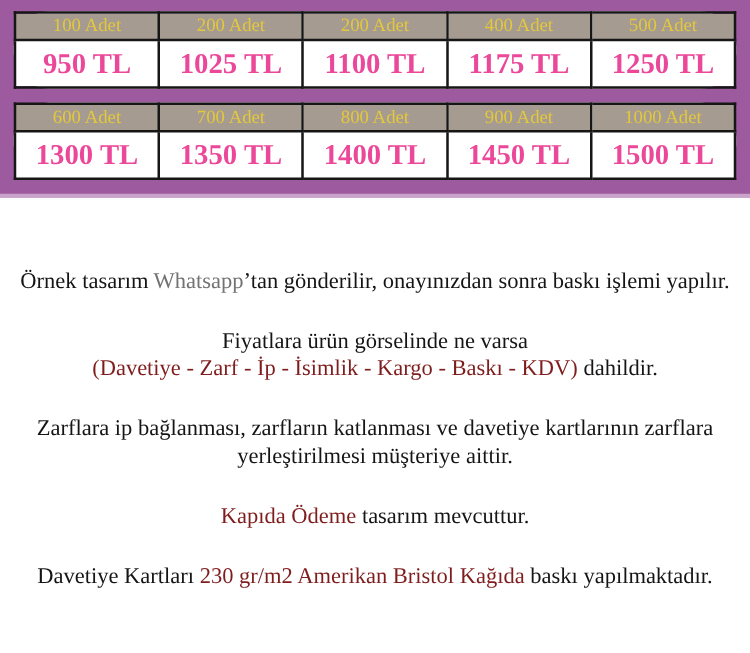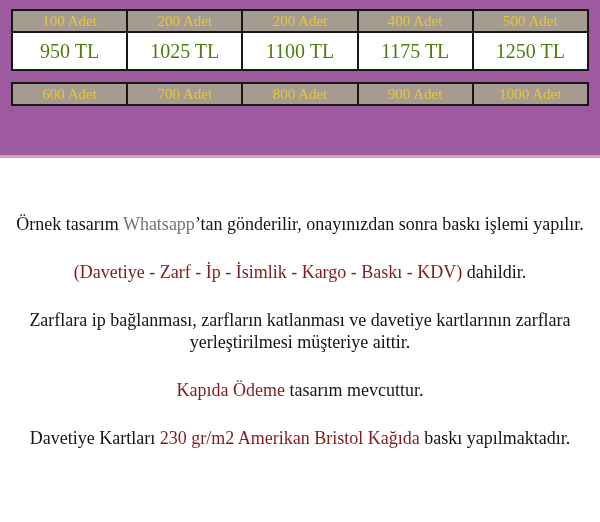--- a/index.html
+++ b/index.html
@@ -36,23 +36,23 @@
   }
   tr.head-row td {
     background: #a69b90;
     color: #e3c83c;
     font-size: 15px;
     height: 20px;
     font-weight: normal;
   }
   tr.price-row td {
     background: #ffffff;
-    color: #4d7c0f;
-    font-size: 20px;
-    font-weight: normal;
+    color: #ec4899;
+    font-size: 23px;
+    font-weight: bold;
     height: 36px;
   }
   
   .content {
     padding-top: 55px;
     text-align: center;
   }
   .para {
     font-size: 18px;
     line-height: 22px;
@@ -89,32 +89,40 @@
 
   <table class="price-table">
     <tbody>
         <tr class="head-row">
       <td>600 Adet</td>
       <td>700 Adet</td>
       <td>800 Adet</td>
       <td>900 Adet</td>
       <td>1000 Adet</td>
     </tr>
+    <tr class="price-row">
+      <td>1300 TL</td>
+      <td>1350 TL</td>
+      <td>1400 TL</td>
+      <td>1450 TL</td>
+      <td>1500 TL</td>
+    </tr>
   </tbody>
     </table>
 
 </div>
 
 <div class="content">
 
   <p class="para">
     <span>Örnek tasarım </span><span class="wa">Whatsapp</span><span>’tan gönderilir, onayınızdan sonra baskı işlemi yapılır.</span>
   </p>
 
   <p class="para">
+    <span class="line">Fiyatlara ürün görselinde ne varsa</span>
     <span class="line"><span class="red">(Davetiye - Zarf - İp - İsimlik - Kargo - Baskı - KDV)</span><span> dahildir.</span></span>
   </p>
 
   <p class="para">
     <span class="line">Zarflara ip bağlanması, zarfların katlanması ve davetiye kartlarının zarflara</span>
     <span class="line">yerleştirilmesi müşteriye aittir.</span>
   </p>
 
   <p class="para">
     <span class="red">Kapıda Ödeme</span><span> tasarım mevcuttur.</span>

